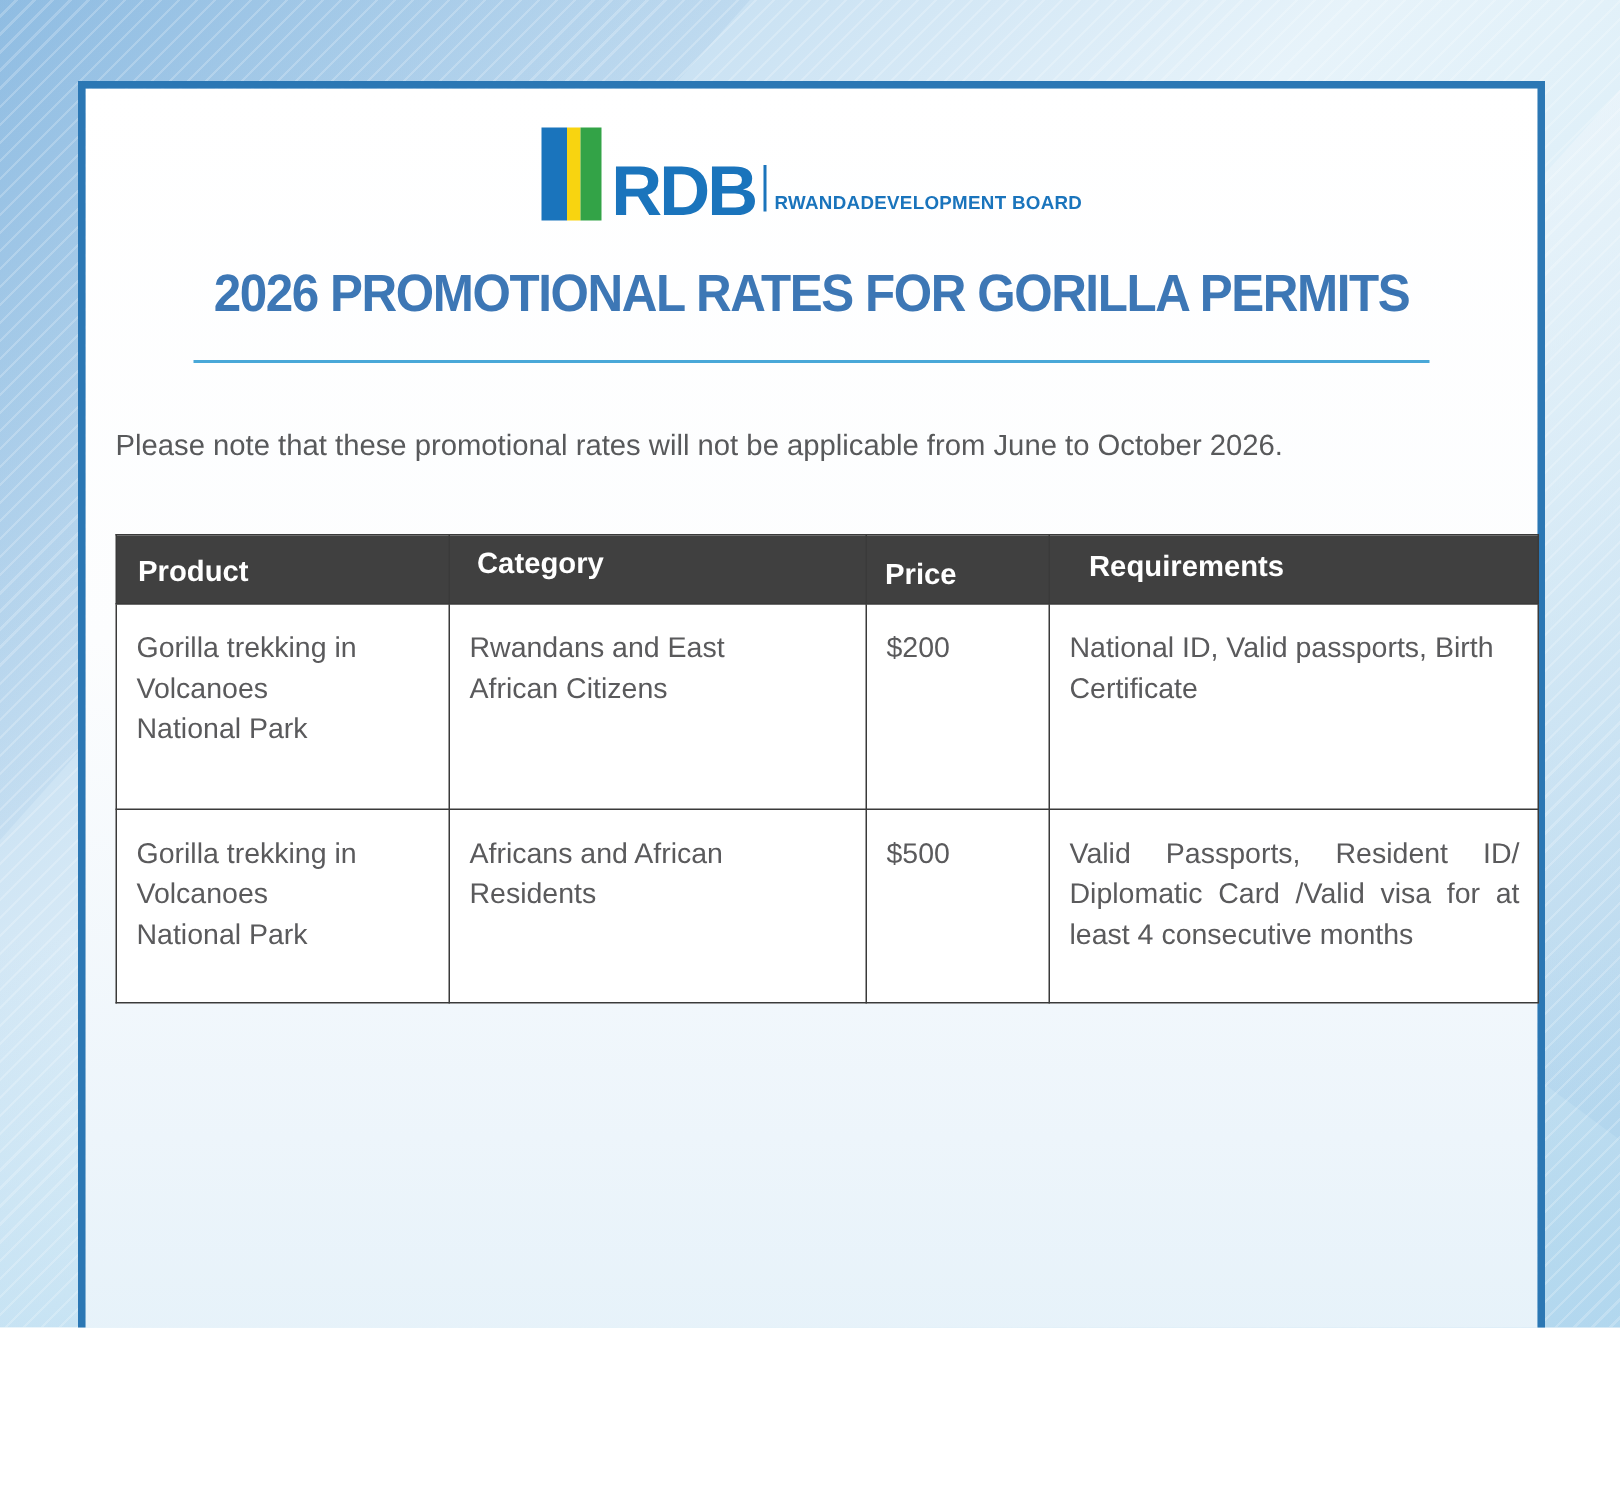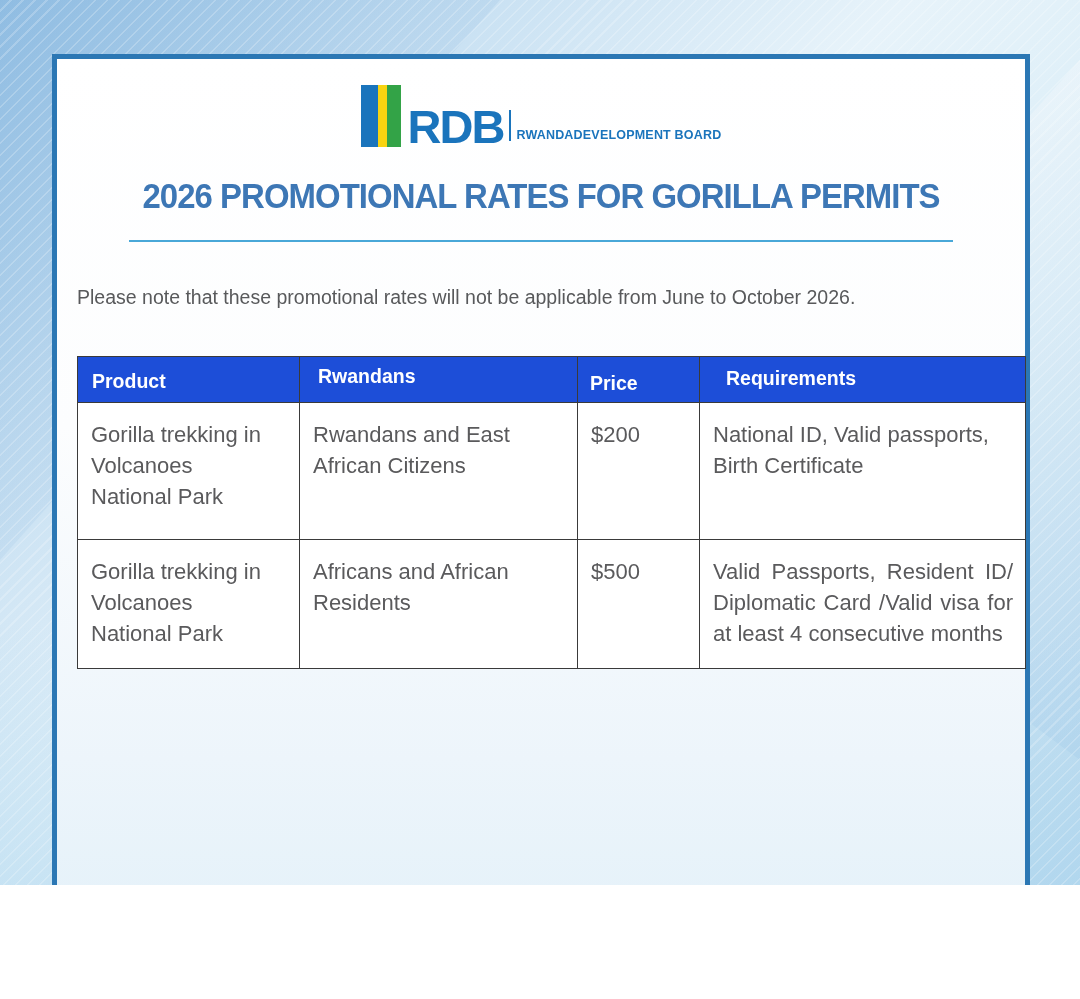--- a/index.html
+++ b/index.html
@@ -54,33 +54,33 @@
   .subtitle-rule { width:824px; height:2px; background:#49a8d8; border:none; margin:24px auto 0 auto; }
   
   .body-text { margin:0 45px 0 20px; color:#58595b; font-size:19.5px; line-height:1.3; }
   .para-intro { margin-top:64px; }
   .para-note  { margin-top:43px; }
   
   .rates-table { border-collapse:collapse; margin:46px 0 0 20px; width:948px; table-layout:fixed;
     background:#fff; }
   .rates-table th, .rates-table td { border:1px solid #3a3a3a; }
   .rates-table th {
-    background:#1d4ed8; color:#ffffff; font-size:19.5px; font-weight:700;
+    background:#404040; color:#ffffff; font-size:19.5px; font-weight:700;
     text-align:left; vertical-align:top;
   }
   .col-product  { width:222px; }
   .col-category { width:278px; }
   .col-price    { width:122px; }
   .col-req      { width:326px; }
   .th-product  { padding:13px 0 9px 14px; }
   .th-category { padding:8px 0 14px 18px; }
   .th-price    { padding:15px 0 7px 12px; }
   .th-req      { padding:10px 0 12px 26px; }
   .rates-table td {
-    color:#5a5a5c; font-size:22px; line-height:1.4; vertical-align:top;
+    color:#5a5a5c; font-size:19px; line-height:1.4; vertical-align:top;
     padding:17px 12px 0 13px; white-space:pre-line;
   }
   .row-1 td { height:119px; }
   .row-2 td { height:111px; }
   .td-category { padding-left:17px; }
   .td-price { vertical-align:middle; padding:0 0 6px 13px; white-space:normal; }
   .td-req { padding-left:26px; padding-right:10px; white-space:normal; }
   .td-req.justify { text-align:justify; }
   
   .footer-text { margin:33px 45px 0 20px; color:#58595b; font-size:19.5px; line-height:1.32; }
@@ -118,21 +118,21 @@
     <table class="rates-table">
       <colgroup>
         <col class="col-product">
           <col class="col-category">
           <col class="col-price">
           <col class="col-req">
       </colgroup>
       <thead>
         <tr>
           <th class="th-product">Product</th>
-          <th class="th-category">Rwandans</th>
+          <th class="th-category">Category</th>
           <th class="th-price">Price</th>
           <th class="th-req">Requirements</th>
         </tr>
       </thead>
       <tbody>
         <tr class="row-1">
           <td class="td-product">Gorilla trekking in
 Volcanoes
 National Park</td>
           <td class="td-category">Rwandans and East

